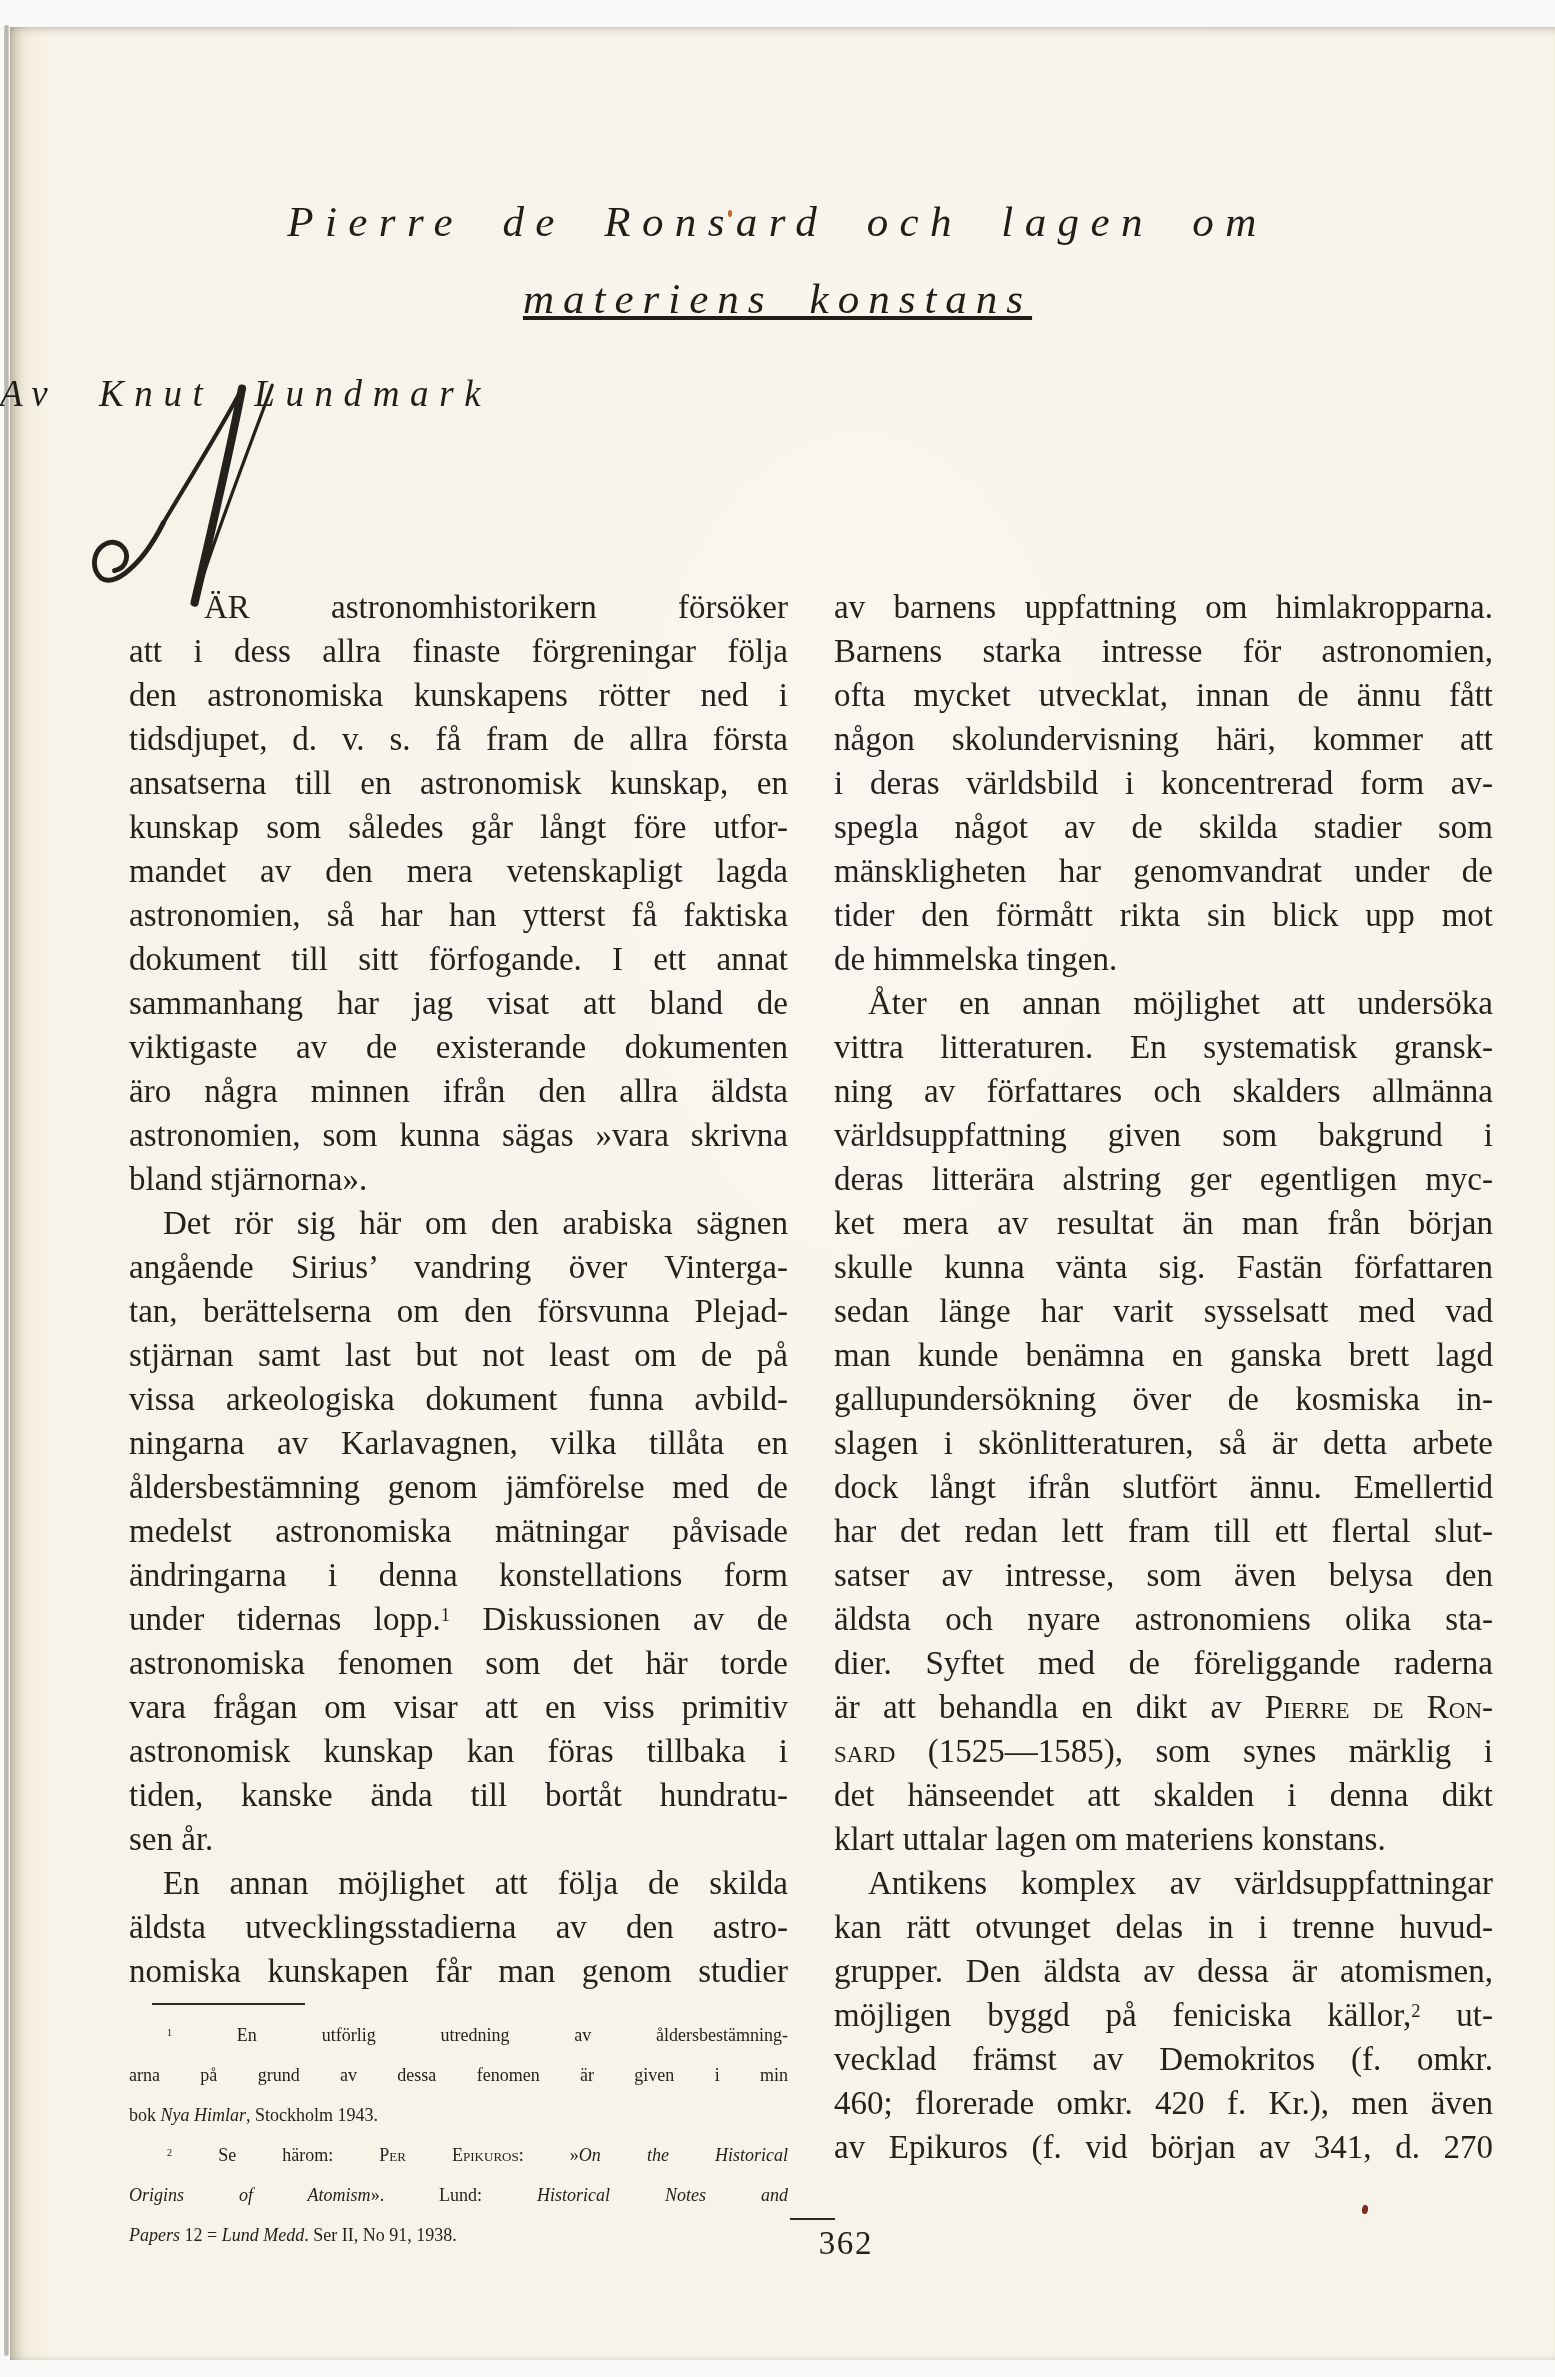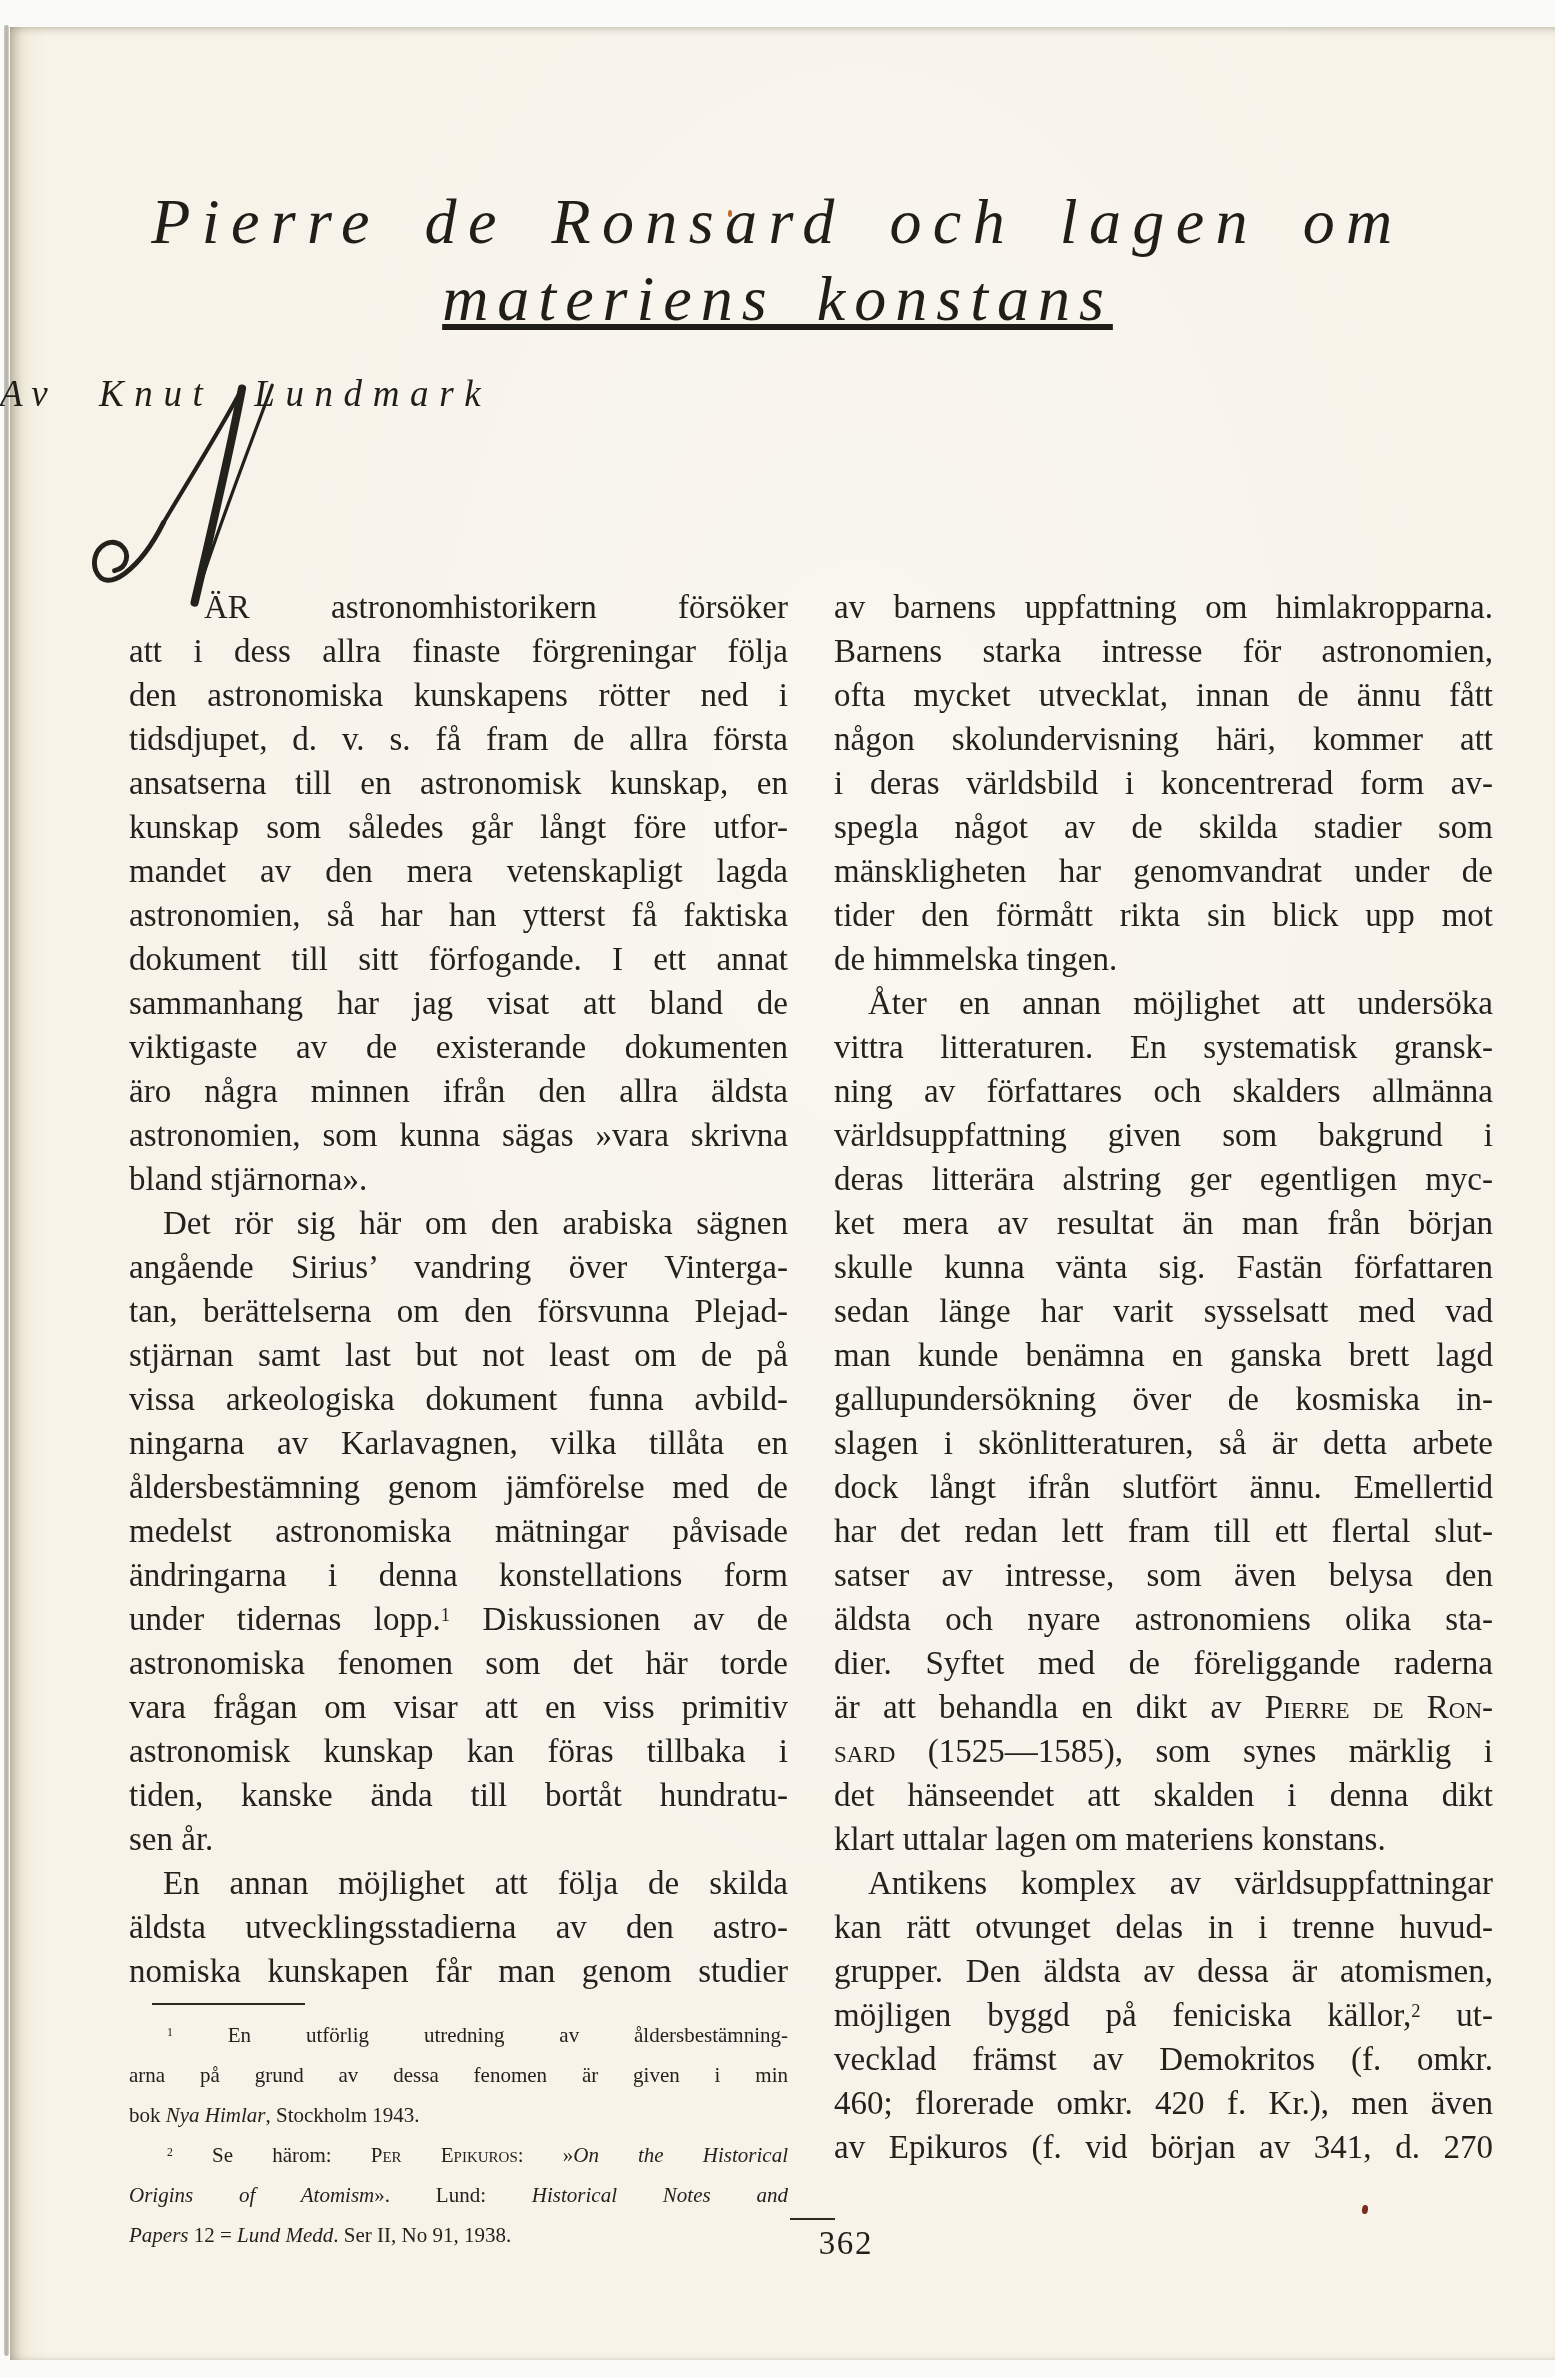--- a/index.html
+++ b/index.html
@@ -20,21 +20,21 @@
       radial-gradient(ellipse at 55% 35%, rgba(255,255,255,0.30), rgba(255,255,255,0) 62%),
       linear-gradient(90deg, #e6dfcf 0px, #f2edde 13px, #f7f3e9 38px),
       #f7f3e9;
     box-shadow:
       inset 0 6.5px 8.2px -5.7px rgba(120,108,85,0.45),
       inset 13px 0 16.3px -11.4px rgba(100,90,70,0.5),
       inset 0 -4.1px 6.5px -4.9px rgba(150,135,100,0.35);
   }
   .title-line{
     position:absolute;left:0;width:1555px;text-align:center;
-    font-style:italic;font-size:64px;line-height:65px;
+    font-style:italic;font-size:43px;line-height:65px;
     letter-spacing:11.4px;word-spacing:16.3px;
     color:#201e19;
   }
   .title-line.l1{top:189px;}
   .title-line.l2{top:266px;letter-spacing:9px;text-decoration:underline;}
   .byline{
     position:absolute;left:0;width:1555px;
     font-style:italic;font-size:37px;line-height:49px;
     letter-spacing:10.6px;word-spacing:21px;
     top:369px;color:#201e19;
@@ -54,21 +54,21 @@
   .pend{text-align-last:left;}
   .indent{text-indent:34px;}
   .dropline{text-indent:75px;}
   sup{font-size:0.56em;vertical-align:0.5em;line-height:0;letter-spacing:0;}
   .sc{font-variant:small-caps;}
   .fnrule{
     position:absolute;left:152px;top:2003px;width:153px;height:2.4px;
     background:#2c2a24;
   }
   .footnotes{
-    position:absolute;left:129px;top:2015px;width:659px;font-size:21px;
+    position:absolute;left:129px;top:2015px;width:659px;font-size:18px;
   }
   .footnotes .line{height:40px;line-height:40px;}
   .footnotes .indent{text-indent:38px;}
   .pgrule{
     position:absolute;left:790px;top:2218px;width:45px;height:2.4px;
     background:#2c2a24;
   }
   .pagenum{
     position:absolute;left:751px;top:2224px;width:122px;text-align:right;
     font-size:33px;line-height:39px;letter-spacing:1.6px;color:#201e19;

